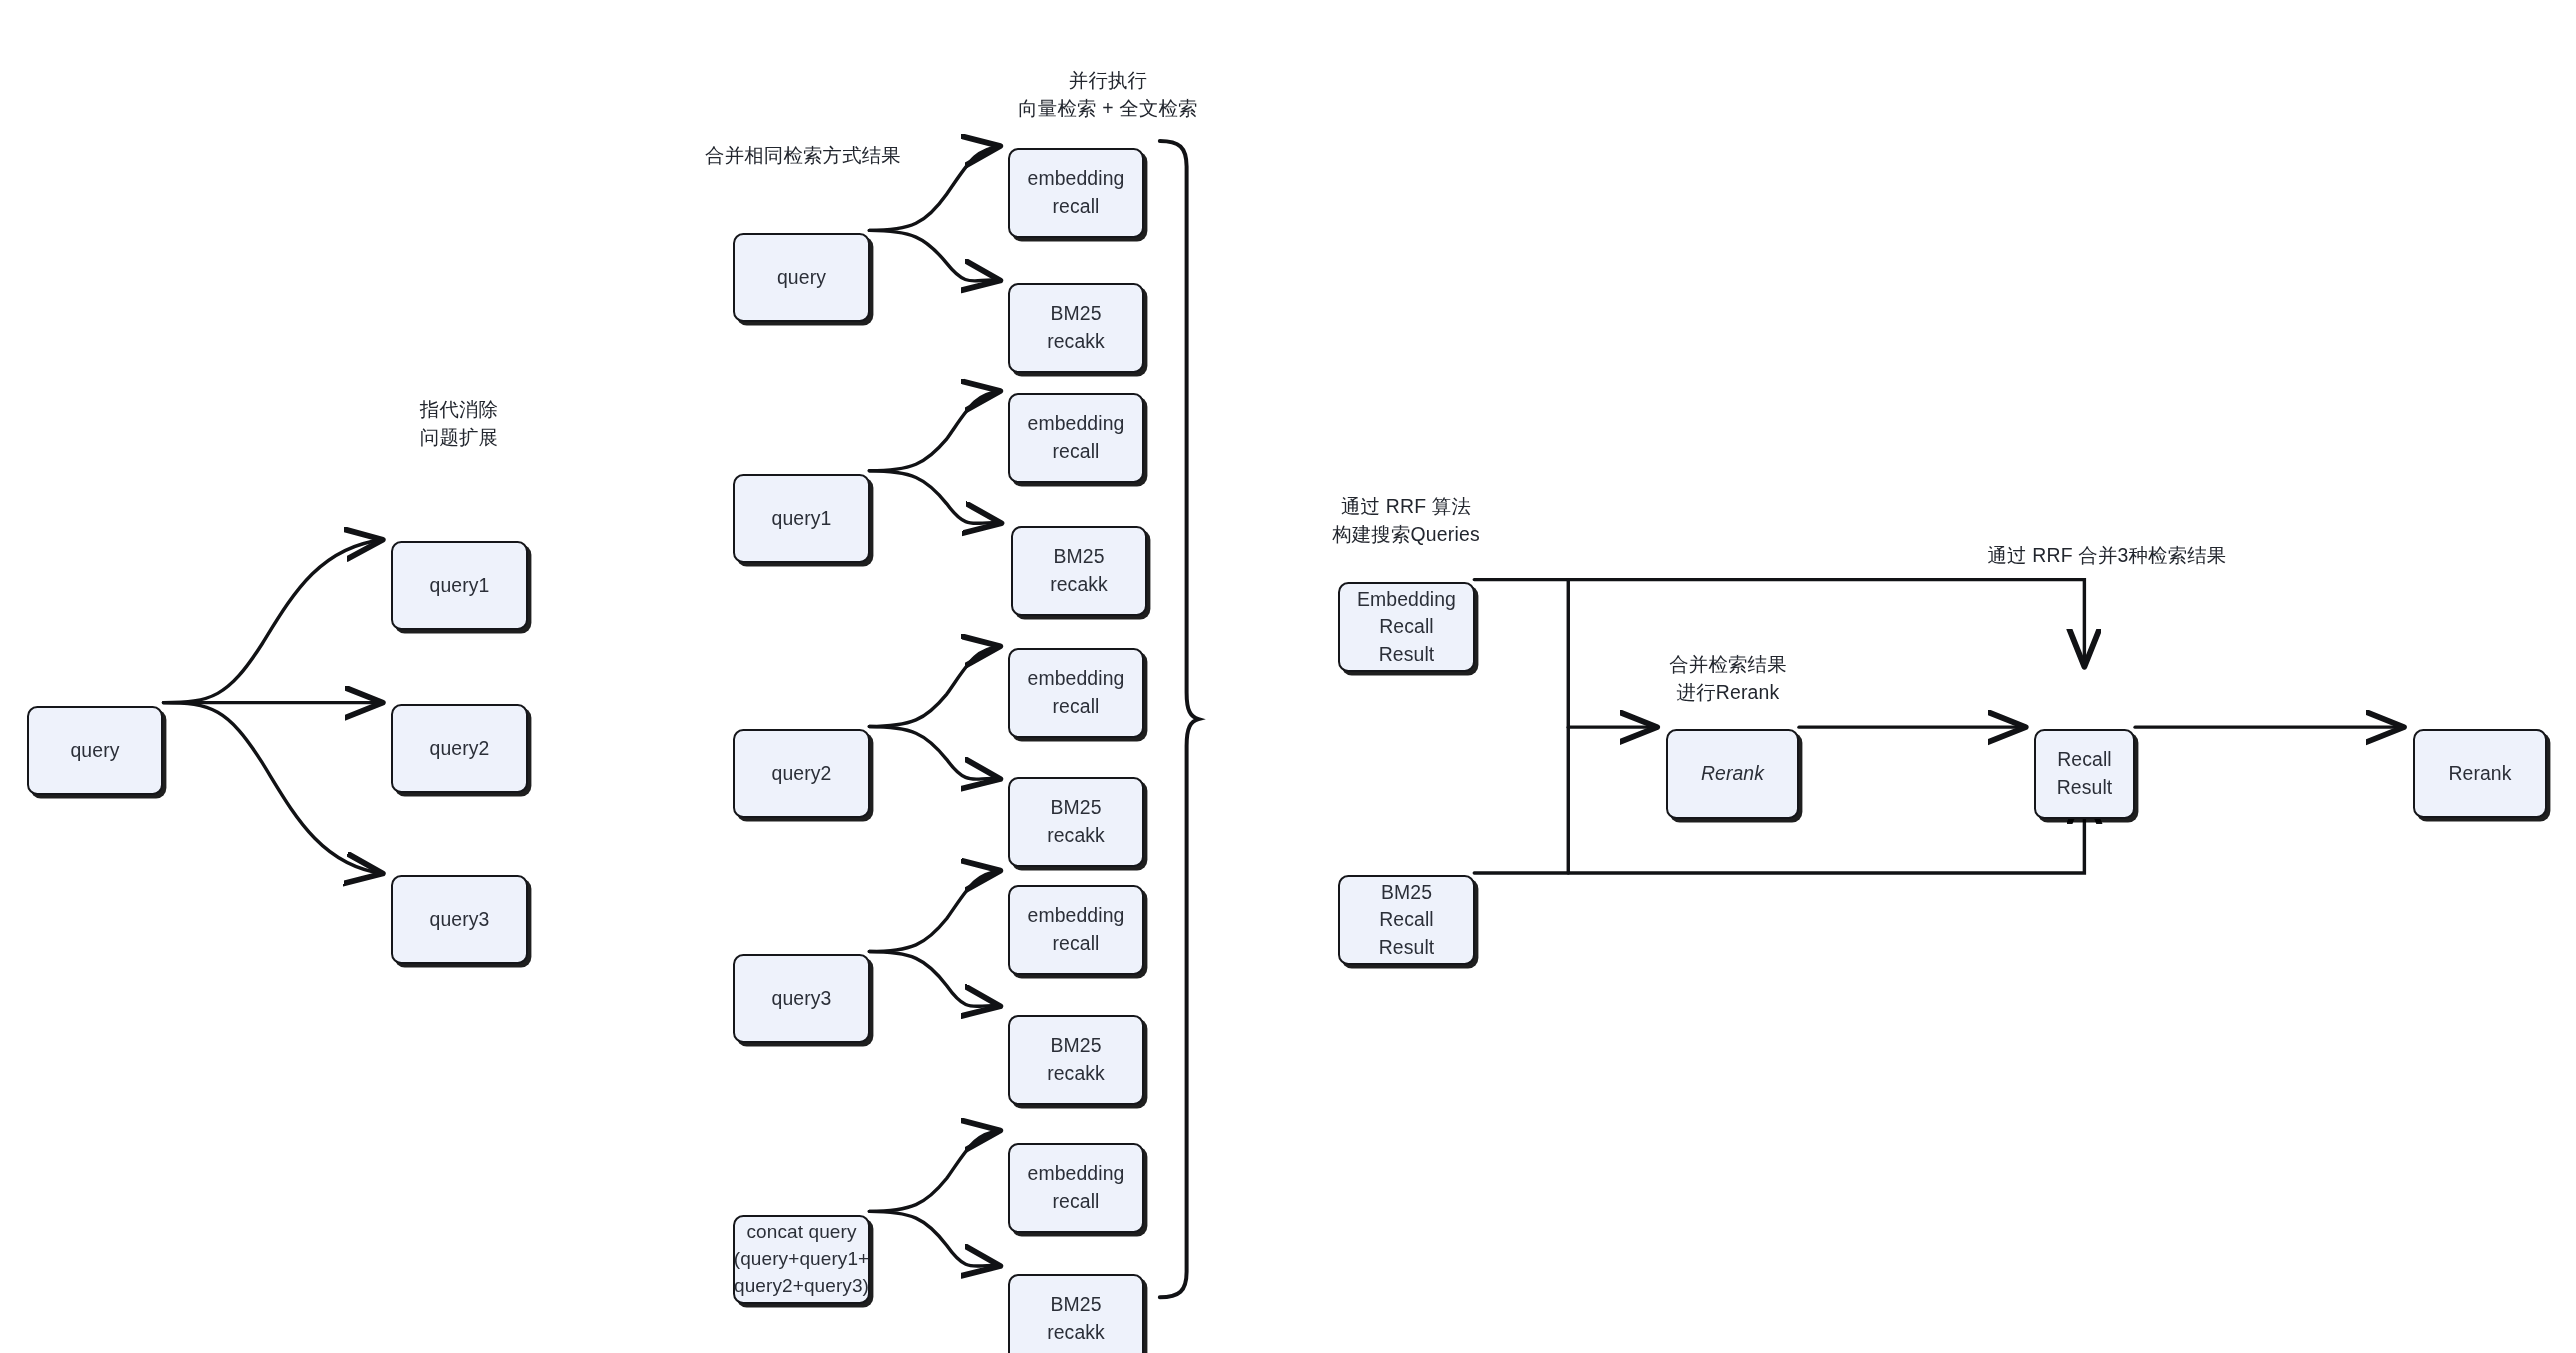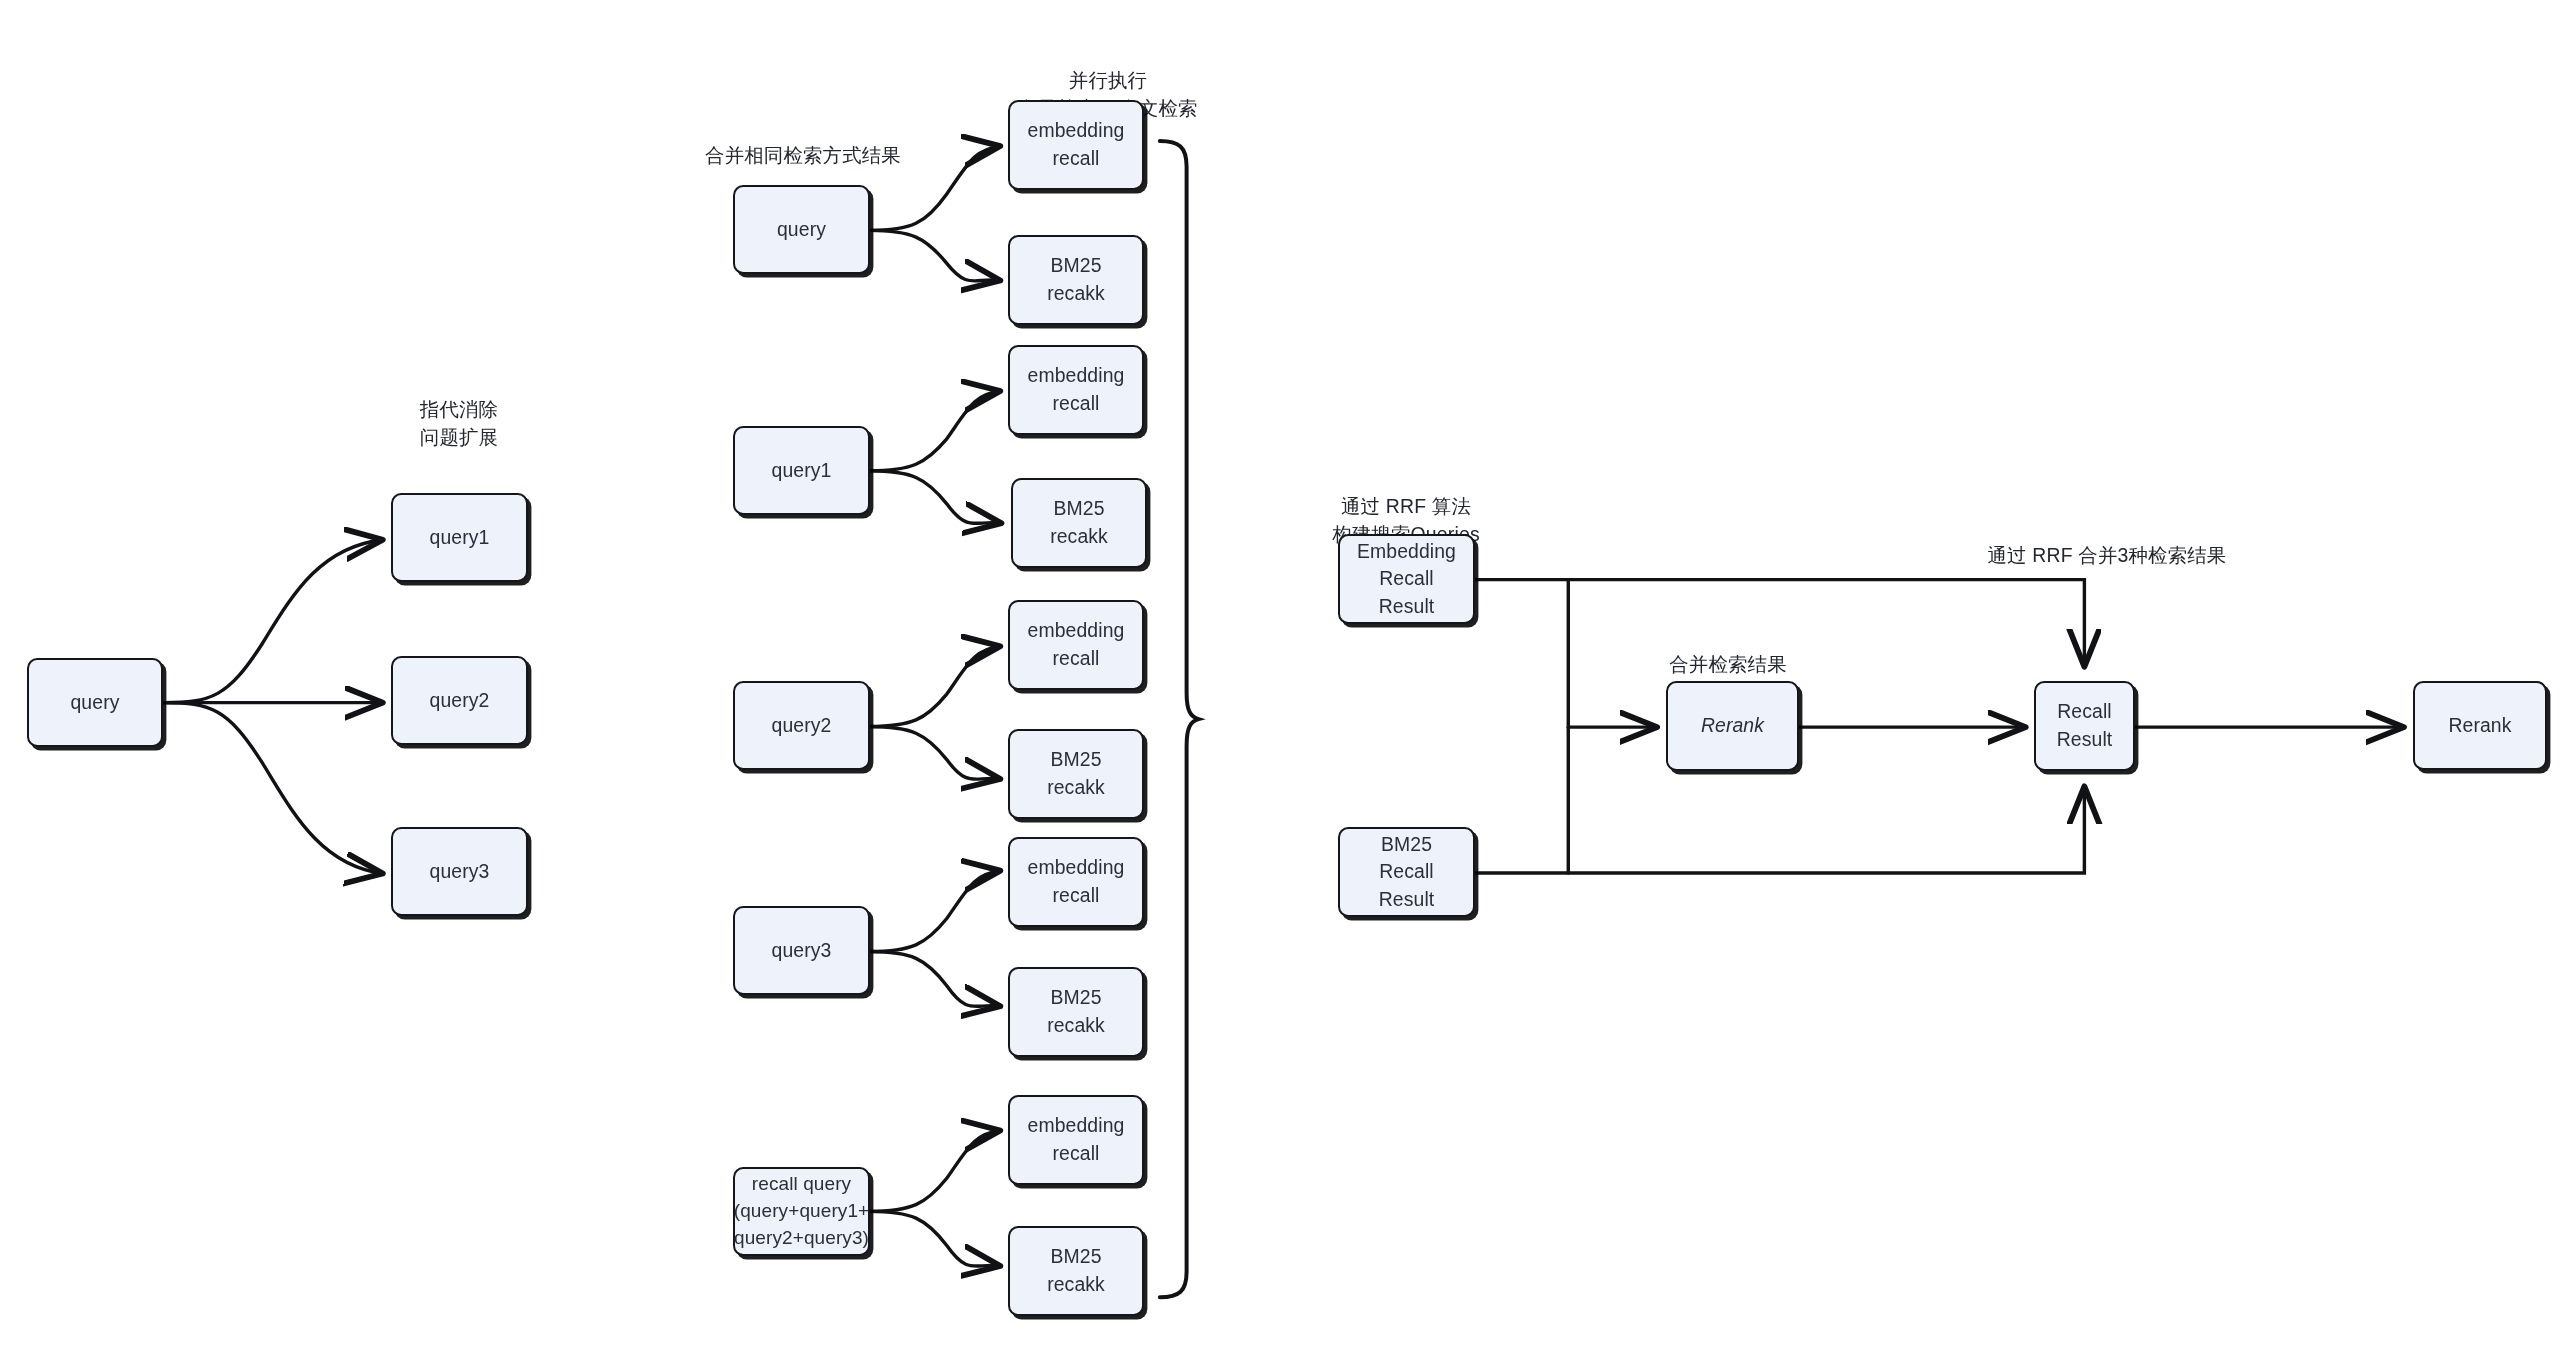--- a/index.html
+++ b/index.html
@@ -32,20 +32,21 @@
     display: flex;
     align-items: center;
     justify-content: center;
     text-align: center;
     color: #2b2f38;
     font-size: 19.4px;
     line-height: 1.42;
     white-space: pre-line;
     letter-spacing: 0.1px;
     padding: 2.3px 4.6px;
+    margin-top: 48px;
   }
   .node.small { font-size: 19px; }
   .anno {
     position: absolute;
     color: #22262e;
     font-size: 19.4px;
     line-height: 1.45;
     white-space: pre-line;
     text-align: center;
     transform: translateX(-50%);
@@ -119,21 +120,21 @@
 
   <div class="node" style="left:27px; top:658px; width:136px; height:89px;">query</div>
   <div class="node" style="left:391px; top:493px; width:137px; height:89px;">query1</div>
   <div class="node" style="left:391px; top:656px; width:137px; height:89px;">query2</div>
   <div class="node" style="left:391px; top:827px; width:137px; height:89px;">query3</div>
 
   <div class="node" style="left:733px; top:185px; width:137px; height:89px;">query</div>
   <div class="node" style="left:733px; top:426px; width:137px; height:89px;">query1</div>
   <div class="node" style="left:733px; top:681px; width:137px; height:89px;">query2</div>
   <div class="node" style="left:733px; top:906px; width:137px; height:89px;">query3</div>
-  <div class="node small" style="left:733px; top:1167px; width:137px; height:89px;">recall query
+  <div class="node small" style="left:733px; top:1167px; width:137px; height:89px;">concat query
 (query+query1+
 query2+query3)</div>
 
   <div class="node" style="left:1008px; top:100px; width:136px; height:90px;">embedding
 recall</div>
   <div class="node" style="left:1008px; top:235px; width:136px; height:90px;">BM25
 recakk</div>
   <div class="node" style="left:1008px; top:345px; width:136px; height:90px;">embedding
 recall</div>
   <div class="node" style="left:1011px; top:478px; width:136px; height:90px;">BM25

